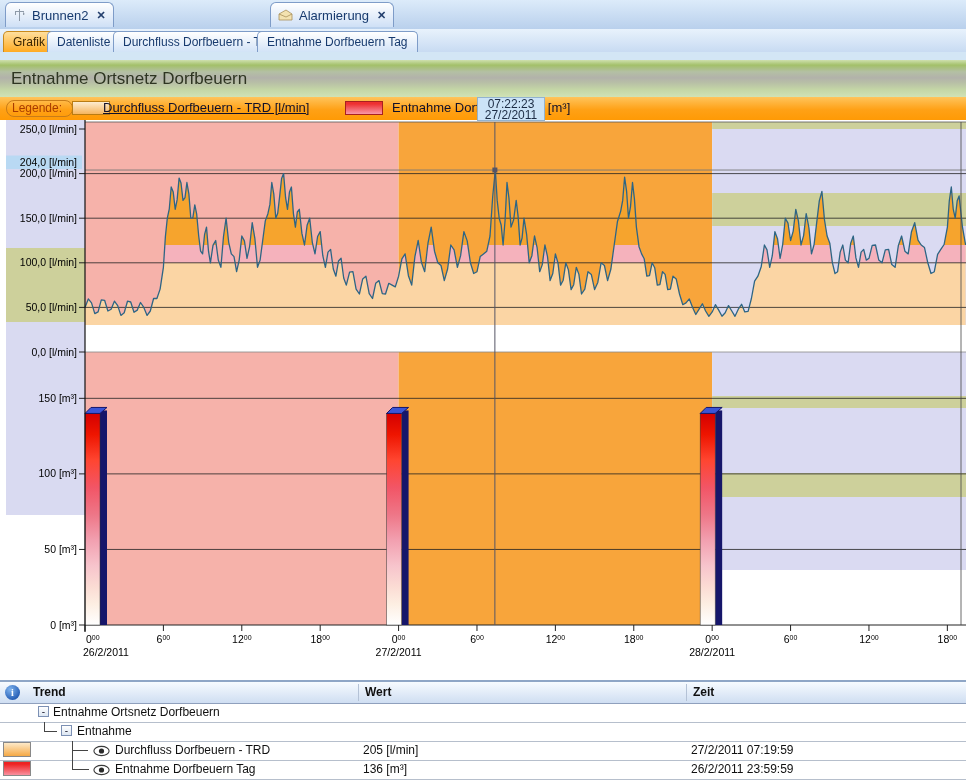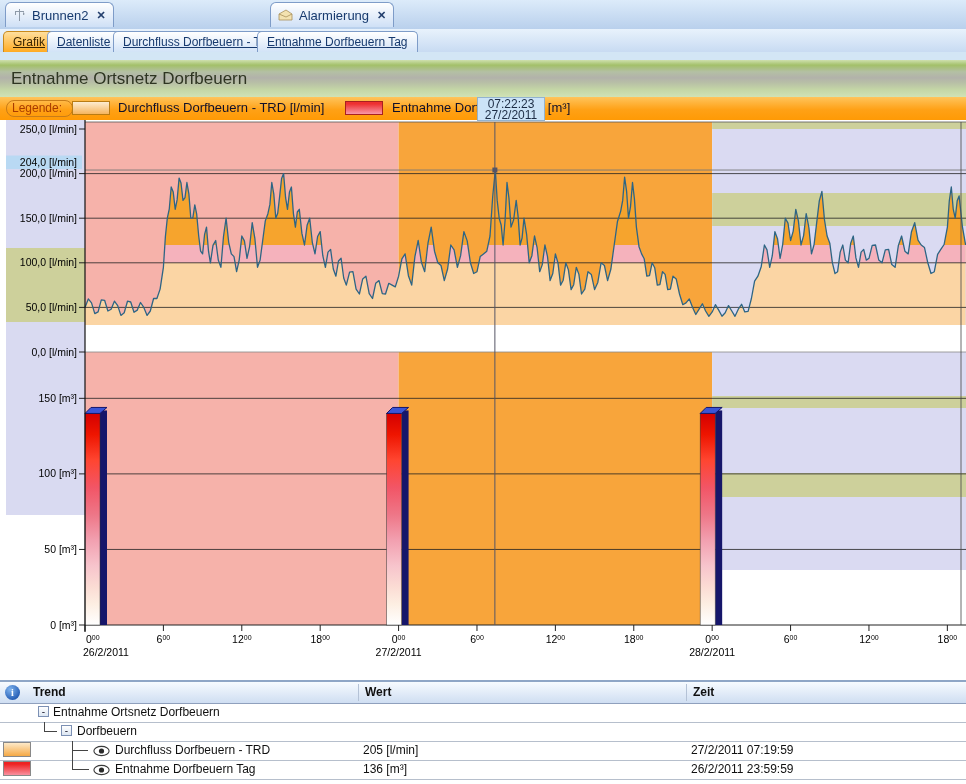--- a/index.html
+++ b/index.html
@@ -8,37 +8,37 @@
 
   
   .tabbar1{position:absolute;top:0;left:0;width:966px;height:29px;background:linear-gradient(#dcebfa,#b9d0ec);border-bottom:1px solid #8aa6cf;}
   .tab1{position:absolute;top:2px;height:25px;border:1px solid #7e9cc8;border-bottom:none;border-radius:6px 6px 0 0;background:linear-gradient(#ffffff,#cfe0f6);display:flex;align-items:center;padding:0 7px;box-sizing:border-box;font-size:13px;color:#173a6e;}
   .tab1.active{background:linear-gradient(#ffe2a3,#ffb637 60%,#ff9d12);border-color:#c98a1c;font-weight:bold;color:#1a1a1a;}
   .tclose{margin-left:8px;font-size:11px;font-weight:bold;color:#25406e;cursor:default;}
   .ticon{display:inline-block;margin-right:6px;line-height:0;}
 
   
   .tabbar2{position:absolute;top:29px;left:0;width:966px;height:23px;background:linear-gradient(#e8f2fc,#c8dbf2);border-bottom:1px solid #8aa6cf;}
-  .tab2{position:absolute;top:2px;height:21px;border:1px solid #7e9cc8;border-bottom:none;border-radius:5px 5px 0 0;background:linear-gradient(#ffffff,#d2e3f7);display:flex;align-items:center;padding:0 9px;box-sizing:border-box;font-size:12px;color:#173a6e;text-decoration:underline;}
+  .tab2{position:absolute;top:2px;height:21px;border:1px solid #7e9cc8;border-bottom:none;border-radius:5px 5px 0 0;background:linear-gradient(#ffffff,#d2e3f7);display:flex;align-items:center;padding:0 9px;box-sizing:border-box;font-size:12px;color:#173a6e;}
   .tab2.active{background:linear-gradient(#ffdf9d,#ffab22);border-color:#c98a1c;color:#3a2500;}
 
   .stripabove{position:absolute;top:52px;left:0;width:966px;height:8px;background:#d3e6f5;}
 
   
   .titlebar{position:absolute;top:60px;left:0;width:966px;height:37px;background:linear-gradient(180deg,#cfe0ae 0%,#a3c069 14%,#b4c0a4 32%,#b2b2aa 48%,#b8c0a6 62%,#c4d6a6 80%,#d0e2b6 100%);display:flex;align-items:center;}
   .titlebar span{font-size:17px;color:#2e3522;padding-left:11px;}
 
   
   .legendbar{position:absolute;top:97px;left:0;width:966px;height:23px;background:linear-gradient(#ffc45c,#ffa116 55%,#ff9a05);border-bottom:2px solid #77652c;box-sizing:content-box;}
   .legend-label-box{position:absolute;left:6px;top:3px;width:60px;height:15px;border:1px solid #c87c18;border-radius:8px;font-size:12px;color:#a93c00;padding-left:5px;line-height:15px;}
   .swatch{position:absolute;top:4px;width:38px;height:14px;box-sizing:border-box;}
   .sw-orange{left:72px;background:linear-gradient(#fdecd0,#f6b55e);border:1px solid #b97c14;}
   .sw-red{left:345px;background:linear-gradient(#ee3030 15%,#f898a8);border:1px solid #a82020;}
   .legend-item-label{position:absolute;top:3px;font-size:13px;color:#10102a;}
-  .lil1{left:118px;}
+  .lil1{left:103px;text-decoration:underline;}
   .lil2{left:392px;}
 
   
   .tooltip{position:absolute;left:477px;top:97px;width:68px;height:24px;background:#cbe3f7;border:1px solid #93b3cf;z-index:20;text-align:center;font-size:12px;color:#1c2c44;line-height:11px;padding-top:1px;box-sizing:border-box;}
 
   
   .chartwrap{position:absolute;top:120px;left:0;width:966px;height:560px;background:#ffffff;}
   .axlbl{font-family:"Liberation Sans",sans-serif;font-size:10.5px;fill:#000;}
 
   
@@ -251,21 +251,21 @@
       <span class="colsep" style="left:358px;"></span>
       <span class="colsep" style="left:686px;"></span>
     </div>
     <div class="dp-row r1">
       <span class="minusbox" style="left:38px;">-</span>
       <span class="rowlabel" style="left:53px;">Entnahme Ortsnetz Dorfbeuern</span>
     </div>
     <div class="dp-row r2">
       <span class="tree-corner" style="left:44px;top:0;width:12px;height:9px;"></span>
       <span class="minusbox" style="left:61px;">-</span>
-      <span class="rowlabel" style="left:77px;">Dorfbeuern</span>
+      <span class="rowlabel" style="left:77px;">Entnahme</span>
     </div>
     <div class="dp-row r3">
       <span class="rowswatch rs-orange"></span>
       <span class="tree-v" style="left:72px;top:0;height:19px;"></span>
       <span class="tree-h" style="left:72px;top:9px;width:16px;"></span>
       <span class="eye">
         <svg width="17" height="12" viewBox="0 0 17 12">
             <ellipse cx="8.5" cy="6" rx="7.6" ry="4.6" fill="#ffffff" stroke="#3a3a3a" stroke-width="1.1"></ellipse>
             <circle cx="8.5" cy="6" r="2.6" fill="#2a2a2a"></circle>
           </svg>

